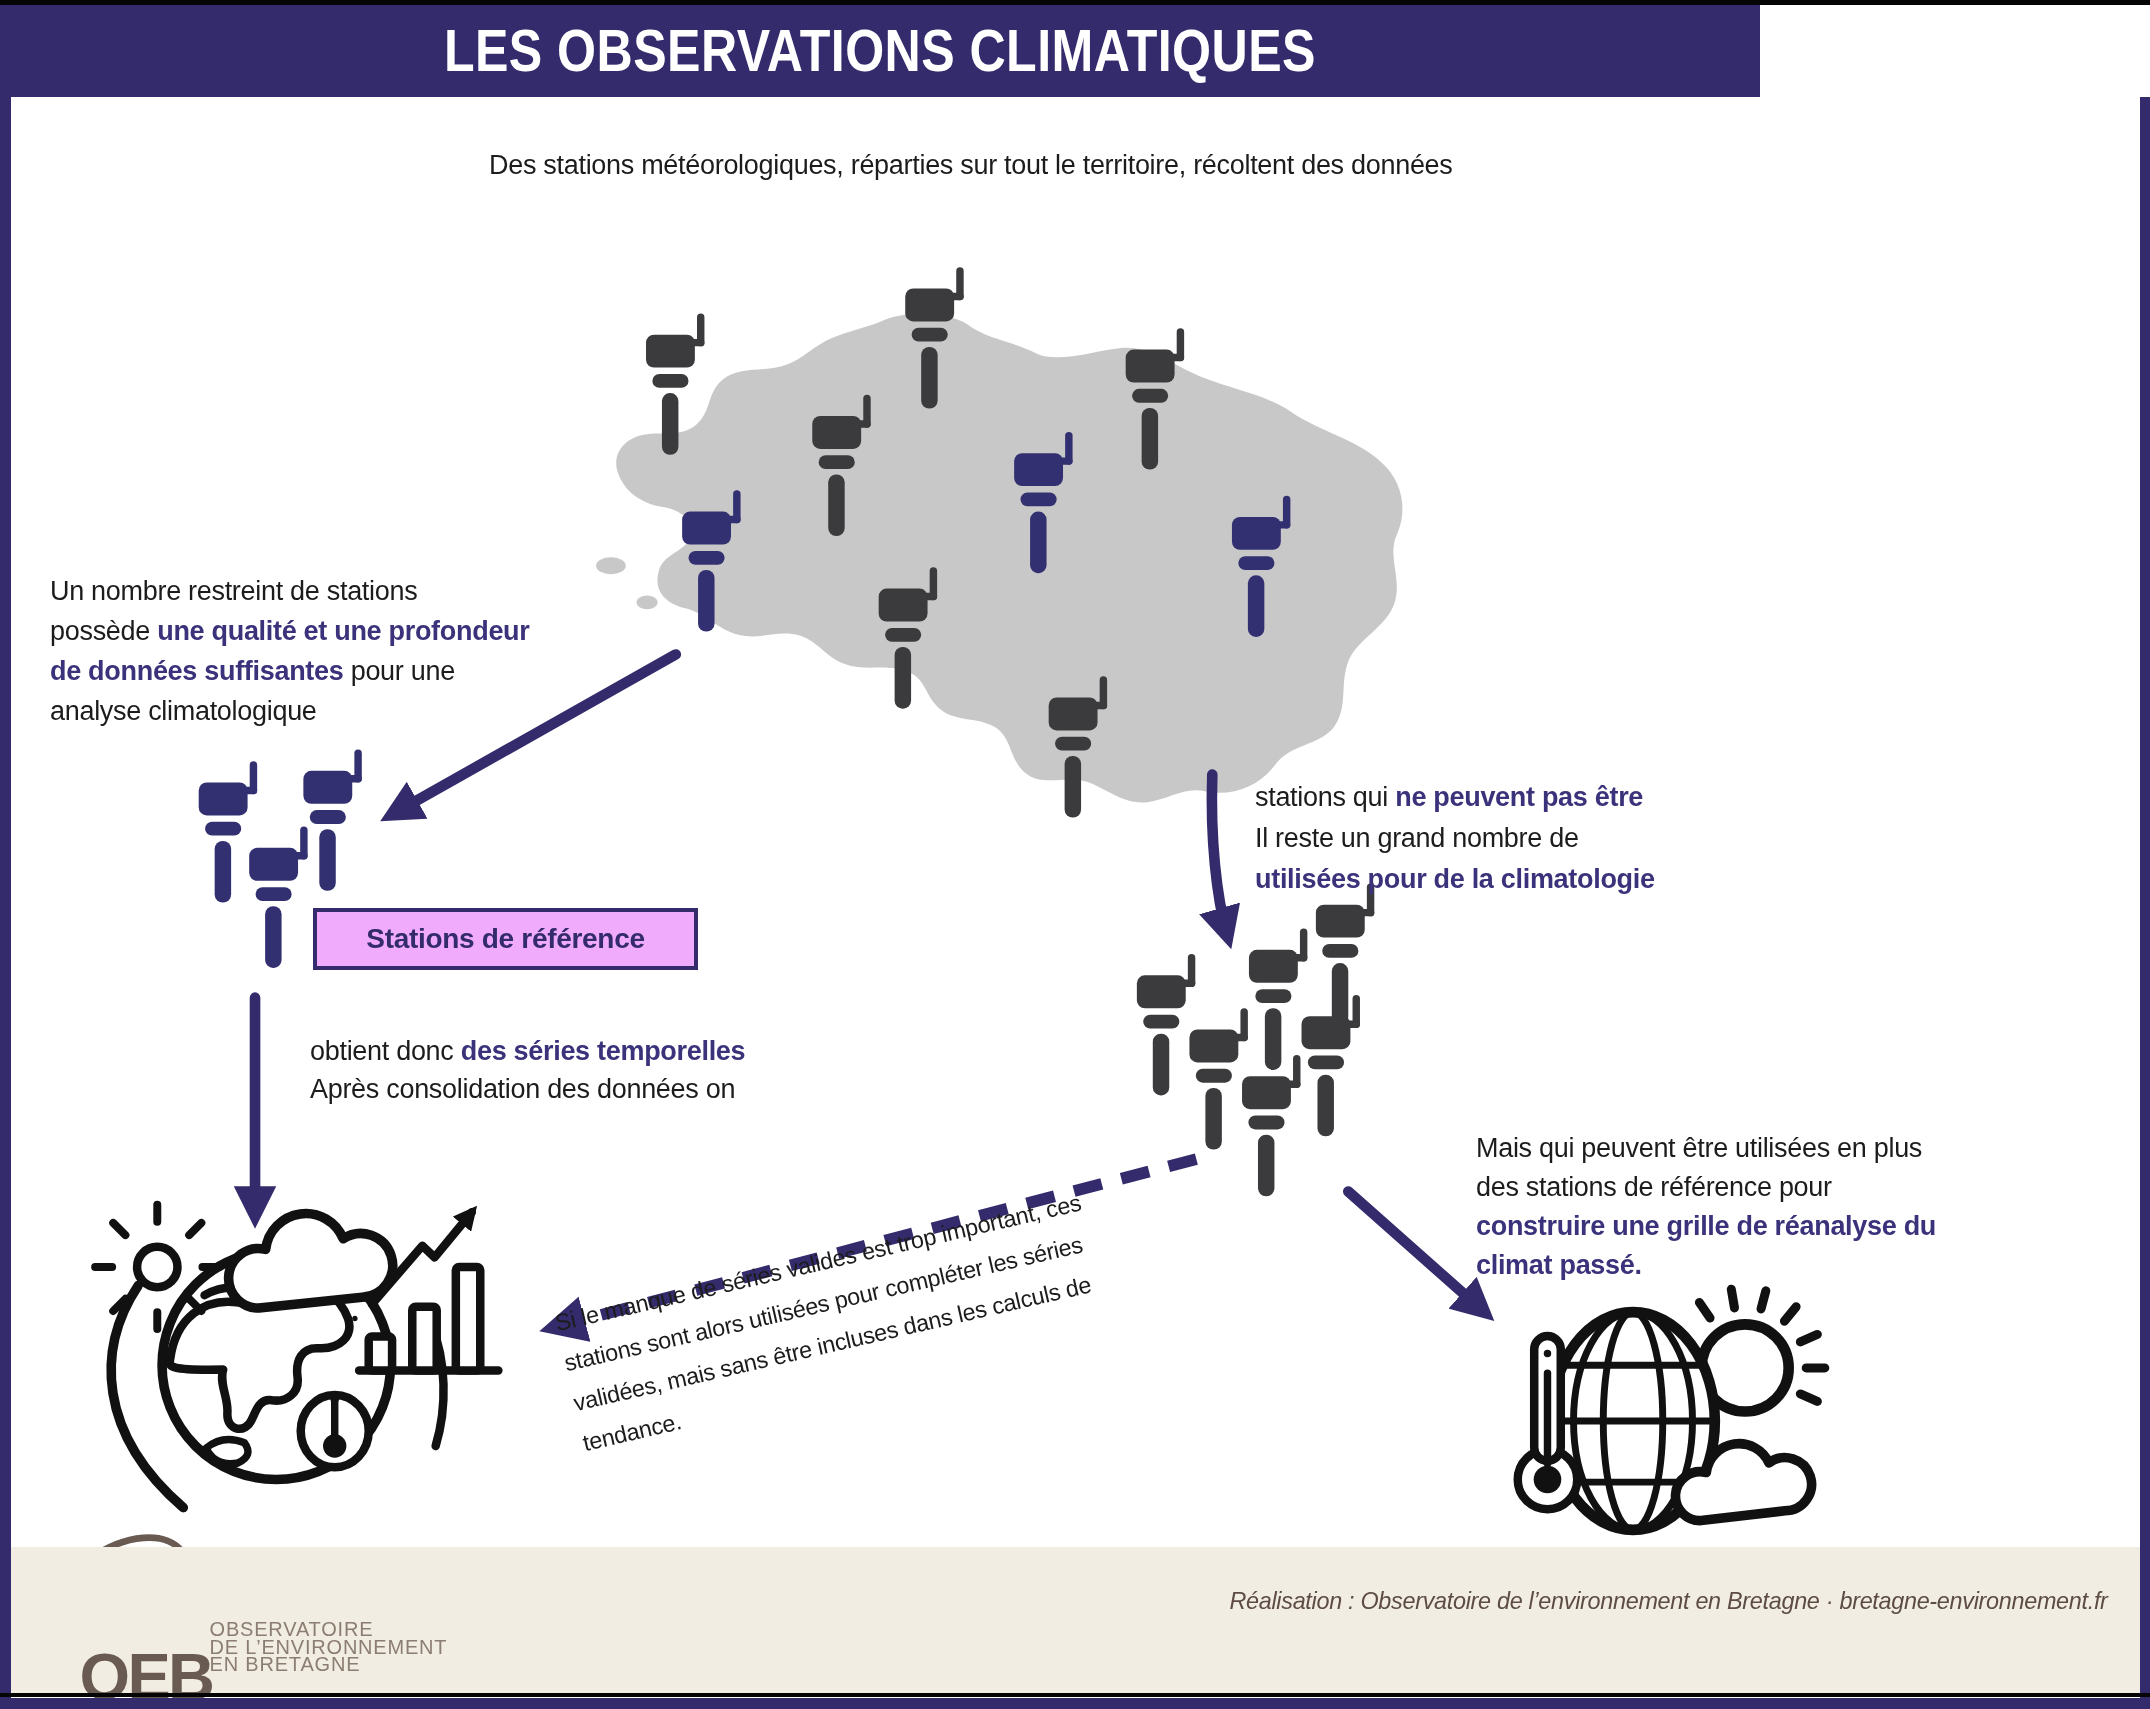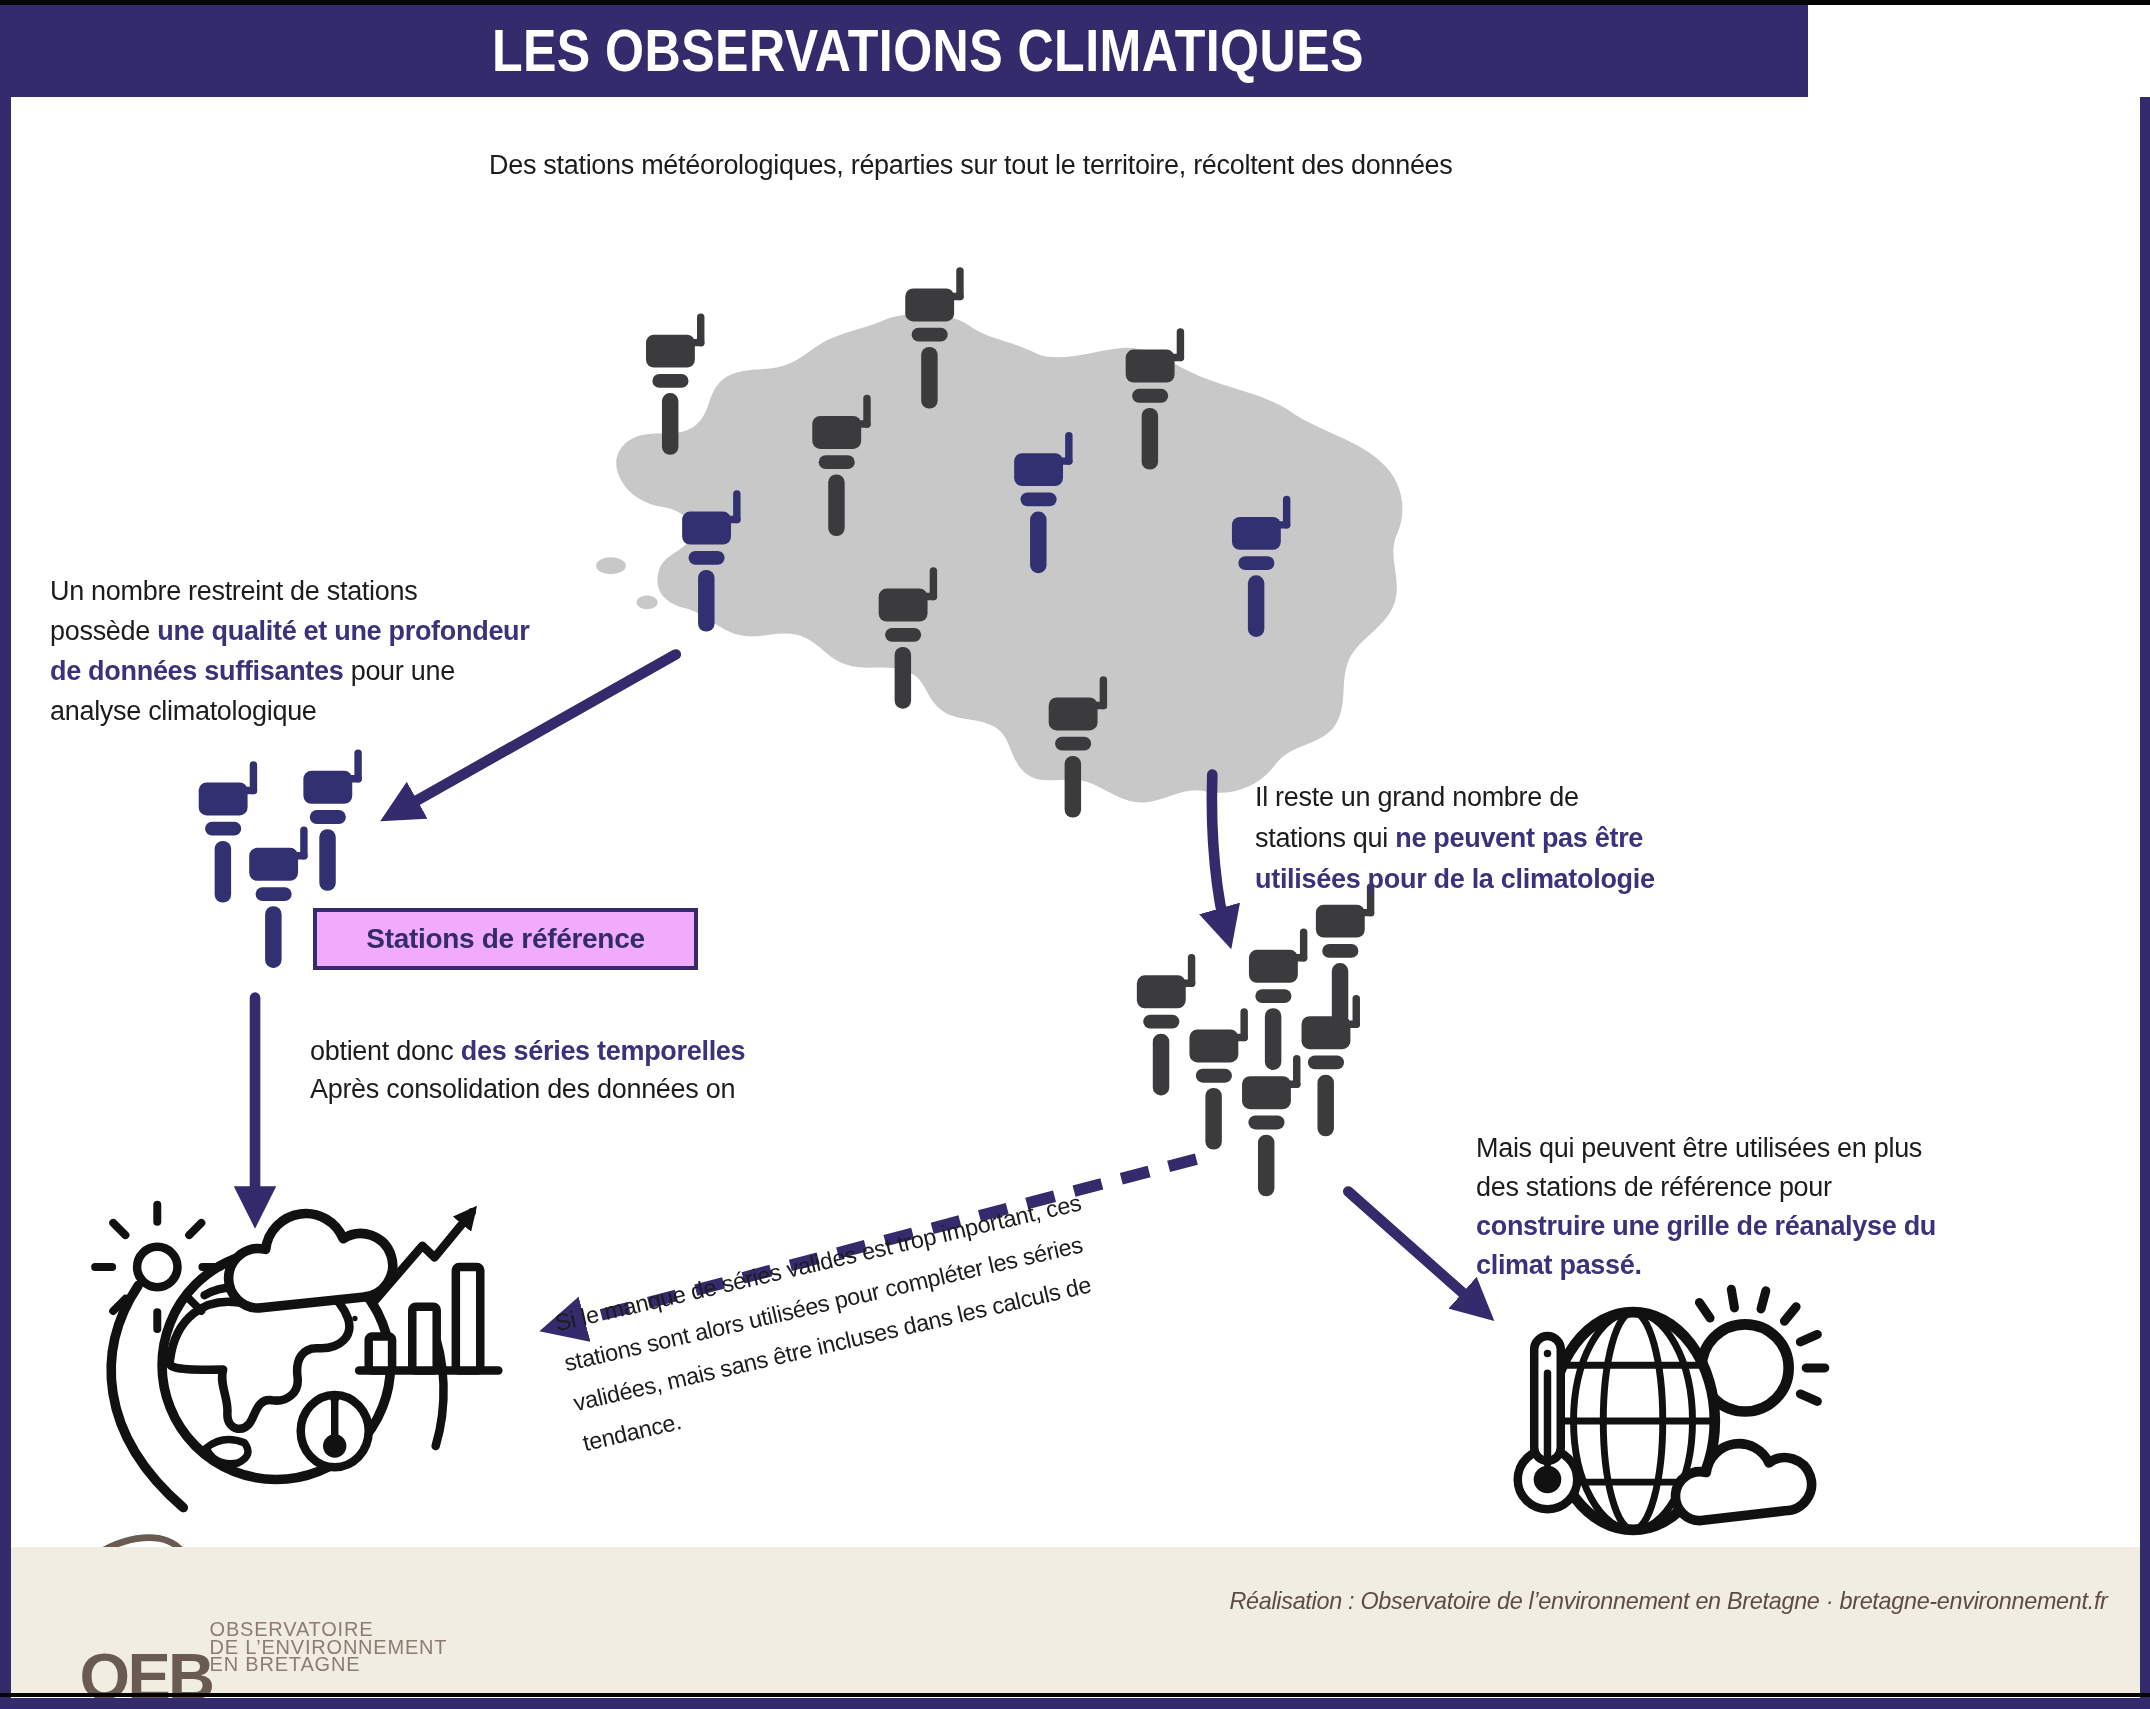--- a/index.html
+++ b/index.html
@@ -1,21 +1,21 @@
 <!DOCTYPE html>
 <html style="font-size:8.5px"><head>
 <meta charset="utf-8">
 <style>
   html,body{margin:0;padding:0;background:#ffffff;}
   .page{position:relative;width:2151px;height:1710px;background:#ffffff;overflow:hidden;
         font-family:"Liberation Sans",sans-serif;color:#1c1c1c;}
   
   .top-black{position:absolute;left:0;top:0;width:2151px;height:5.3px;background:#050505;}
   .banner{position:absolute;left:0;top:5.3px;width:1760px;height:92px;background:#332b6b;
-          display:flex;align-items:center;justify-content:center;padding-left:48px;}
+          display:flex;align-items:center;justify-content:center;}
   .banner-title{color:#ffffff;font-size:59px;font-weight:bold;letter-spacing:0.5px;
                 transform:scaleX(0.85);white-space:nowrap;}
   .border-left{position:absolute;left:0;top:97px;width:10.6px;height:1613px;background:#332b6b;}
   .border-right{position:absolute;left:2140px;top:97px;width:10.6px;height:1613px;background:#332b6b;}
   .bottom-black{position:absolute;left:0;top:1693px;width:2151px;height:4.2px;background:#050505;}
   .bottom-purple{position:absolute;left:0;top:1698px;width:2151px;height:12.2px;background:#332b6b;}
   
   .gfx{position:absolute;left:0;top:0;width:2151px;height:1710px;}
   .st-dark{fill:#3b3b3d;}
   .st-purple{fill:#333071;}
@@ -213,22 +213,22 @@
       <div class="tline"><span>analyse climatologique</span></div>
     </div>
   <div class="ref-box">
     <span>Stations de référence</span>
   </div>
   <div class="note consolidation">
       <div class="tline"><span>obtient donc </span><span class="accent">des séries temporelles</span></div>
       <div class="tline"><span>Après consolidation des données on</span></div>
     </div>
   <div class="note remaining">
+      <div class="tline"><span>stations qui </span><span class="accent">ne peuvent pas être</span></div>
       <div class="tline"><span>Il reste un grand nombre de</span></div>
-      <div class="tline"><span>stations qui </span><span class="accent">ne peuvent pas être</span></div>
       <div class="tline"><span class="accent">utilisées pour de la climatologie</span></div>
     </div>
   <div class="note reanalysis">
       <div class="tline"><span>Mais qui peuvent être utilisées en plus</span></div>
       <div class="tline"><span>des stations de référence pour</span></div>
       <div class="tline"><span class="accent">construire une grille de réanalyse du</span></div>
       <div class="tline"><span class="accent">climat passé.</span></div>
     </div>
   <div class="note fallback">
       <div class="tline"><span>Si le manque de séries valides est trop important, ces</span></div>

